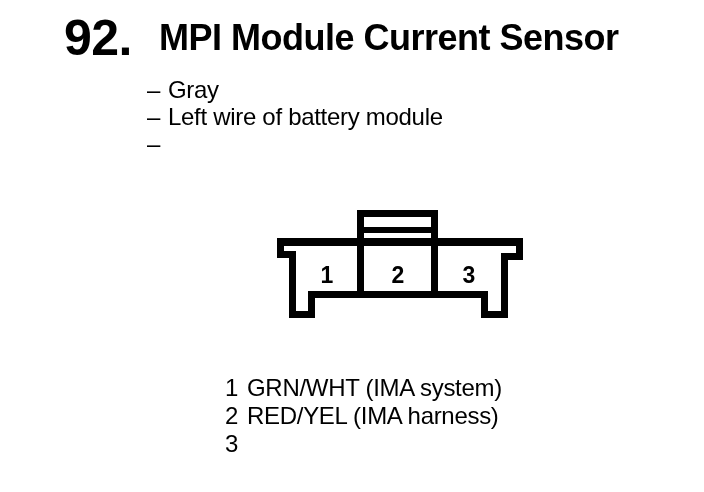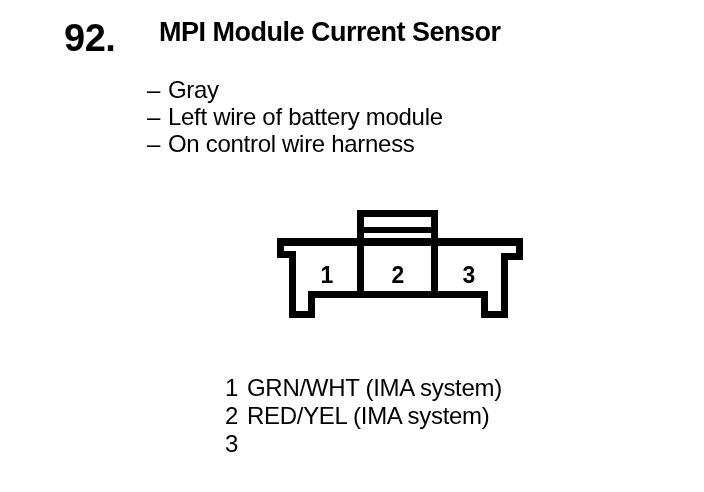--- a/index.html
+++ b/index.html
@@ -13,31 +13,31 @@
     height: 492px;
     background: #ffffff;
     color: #000000;
     font-family: "Liberation Sans", "DejaVu Sans", sans-serif;
     overflow: hidden;
   }
   .item-no {
     position: absolute;
     left: 64px;
     top: 17px;
-    font-size: 38px;
+    font-size: 50px;
     line-height: 42px;
     font-weight: bold;
     letter-spacing: -0.5px;
     white-space: nowrap;
   }
   .title {
     position: absolute;
     left: 159px;
-    top: 11px;
-    font-size: 27px;
+    top: 17px;
+    font-size: 36px;
     line-height: 42px;
     font-weight: bold;
     letter-spacing: -0.5px;
     white-space: nowrap;
   }
   .bullets {
     position: absolute;
     left: 147px;
     top: 76px;
     font-size: 24px;
@@ -99,21 +99,20 @@
     <div class="bullet-row">
       <span class="bullet-dash">–</span>
       <span>Gray</span>
     </div>
     <div class="bullet-row">
       <span class="bullet-dash">–</span>
       <span>Left wire of battery module</span>
     </div>
     <div class="bullet-row">
       <span class="bullet-dash">–</span>
-      <span>On control wire harness</span>
     </div>
   </div>
 
   <svg class="connector-svg" viewBox="270 200 262 130" xmlns="http://www.w3.org/2000/svg">
 
     <g>
       <rect class="ink" x="357" y="210" width="81" height="35"></rect>
       <rect class="paper" x="364" y="217" width="67" height="10"></rect>
       <rect class="paper" x="364" y="233" width="67" height="5"></rect>
     </g>
@@ -140,20 +139,20 @@
     <text x="469" y="283">3</text>
   </svg>
 
   <div class="legend">
     <div class="legend-row">
       <span class="legend-pin">1</span>
       <span>GRN/WHT (IMA system)</span>
     </div>
     <div class="legend-row">
       <span class="legend-pin">2</span>
-      <span>RED/YEL (IMA system)</span>
+      <span>RED/YEL (IMA harness)</span>
     </div>
     <div class="legend-row">
       <span class="legend-pin">3</span>
     </div>
   </div>
 
 </div>
 
 </body></html>

